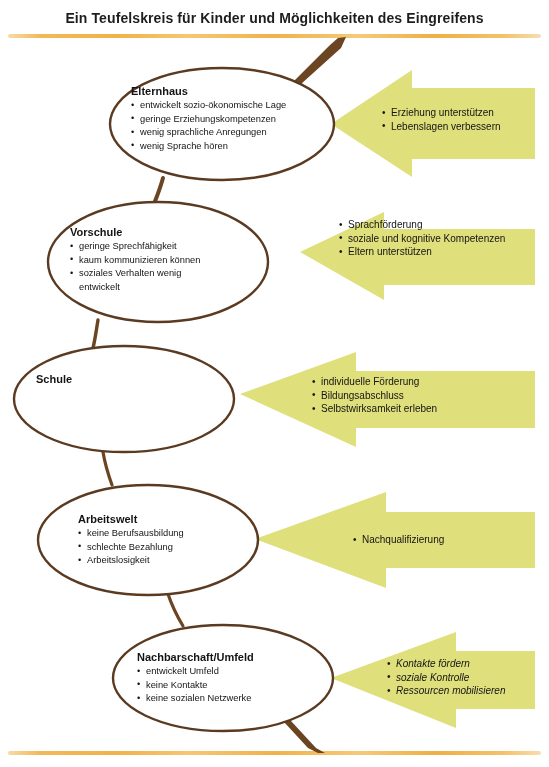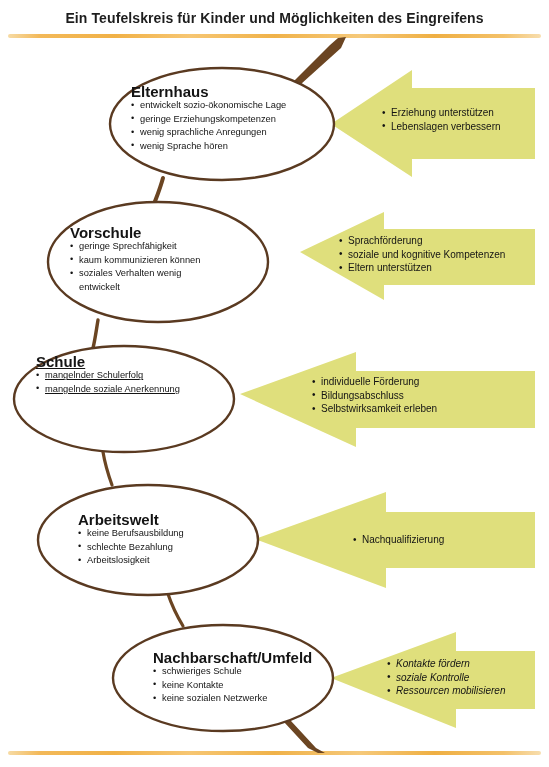--- a/index.html
+++ b/index.html
@@ -66,21 +66,21 @@
 
   
   .node-text {
     position: absolute;
     font-size: 9.3px;
     line-height: 13.4px;
     color: #141414;
   }
   .node-title {
     font-weight: bold;
-    font-size: 15px;
+    font-size: 11px;
     margin-bottom: 1px;
     white-space: nowrap;
   }
   .node-list {
     margin: 0;
     padding: 0;
     list-style: none;
   }
   .node-list li {
     position: relative;
@@ -174,54 +174,50 @@
 
   <div class="node-text" style="left:70px; top:226px;">
     <div class="node-title">Vorschule</div>
     <ul class="node-list">
       <li>geringe Sprechfähigkeit</li>
       <li>kaum kommunizieren können</li>
       <li class="wrap">soziales Verhalten wenig entwickelt</li>
     </ul>
   </div>
 
-  <div class="node-text" style="left:36px; top:355px;text-decoration:underline;">
+  <div class="node-text" style="left:36px; top:373px;">
     <div class="node-title">Schule</div>
-    <ul class="node-list">
-      <li>mangelnder Schulerfolg</li>
-      <li>mangelnde soziale Anerkennung</li>
-    </ul>
   </div>
 
   <div class="node-text" style="left:78px; top:513px;">
     <div class="node-title">Arbeitswelt</div>
     <ul class="node-list">
       <li>keine Berufsausbildung</li>
       <li>schlechte Bezahlung</li>
       <li>Arbeitslosigkeit</li>
     </ul>
   </div>
 
-  <div class="node-text" style="left:153px; top:651px;">
+  <div class="node-text" style="left:137px; top:651px;">
     <div class="node-title">Nachbarschaft/Umfeld</div>
     <ul class="node-list">
-      <li>schwieriges Schule</li>
+      <li>entwickelt Umfeld</li>
       <li>keine Kontakte</li>
       <li>keine sozialen Netzwerke</li>
     </ul>
   </div>
 
   <div class="arrow-text" style="left:382px; top:106px;">
     <ul class="arrow-list">
       <li>Erziehung unterstützen</li>
       <li>Lebenslagen verbessern</li>
     </ul>
   </div>
 
-  <div class="arrow-text" style="left:339px; top:234px;">
+  <div class="arrow-text" style="left:339px; top:218px;">
     <ul class="arrow-list">
       <li>Sprachförderung</li>
       <li>soziale und kognitive Kompetenzen</li>
       <li>Eltern unterstützen</li>
     </ul>
   </div>
 
   <div class="arrow-text" style="left:312px; top:375px;">
     <ul class="arrow-list">
       <li>individuelle Förderung</li>

